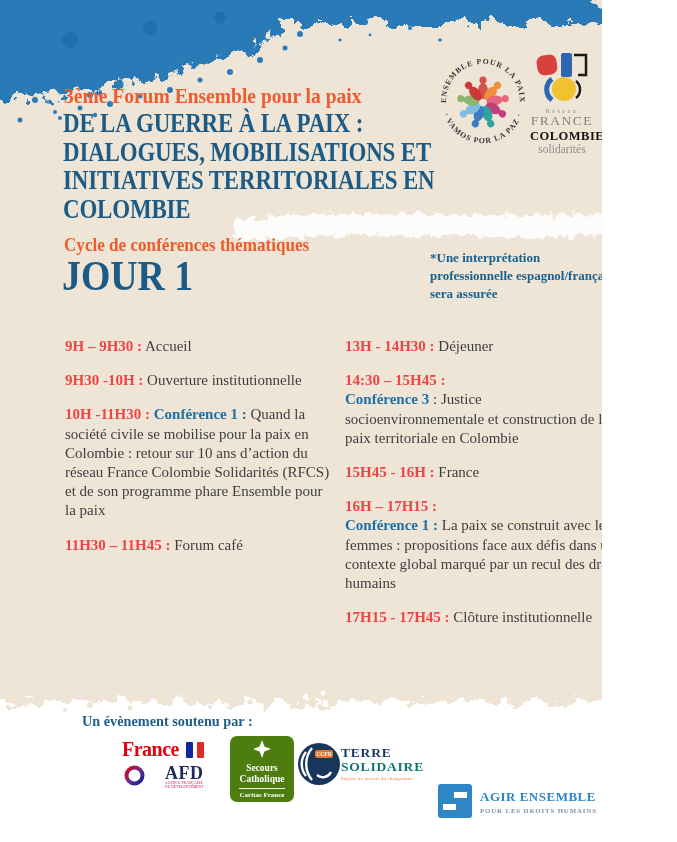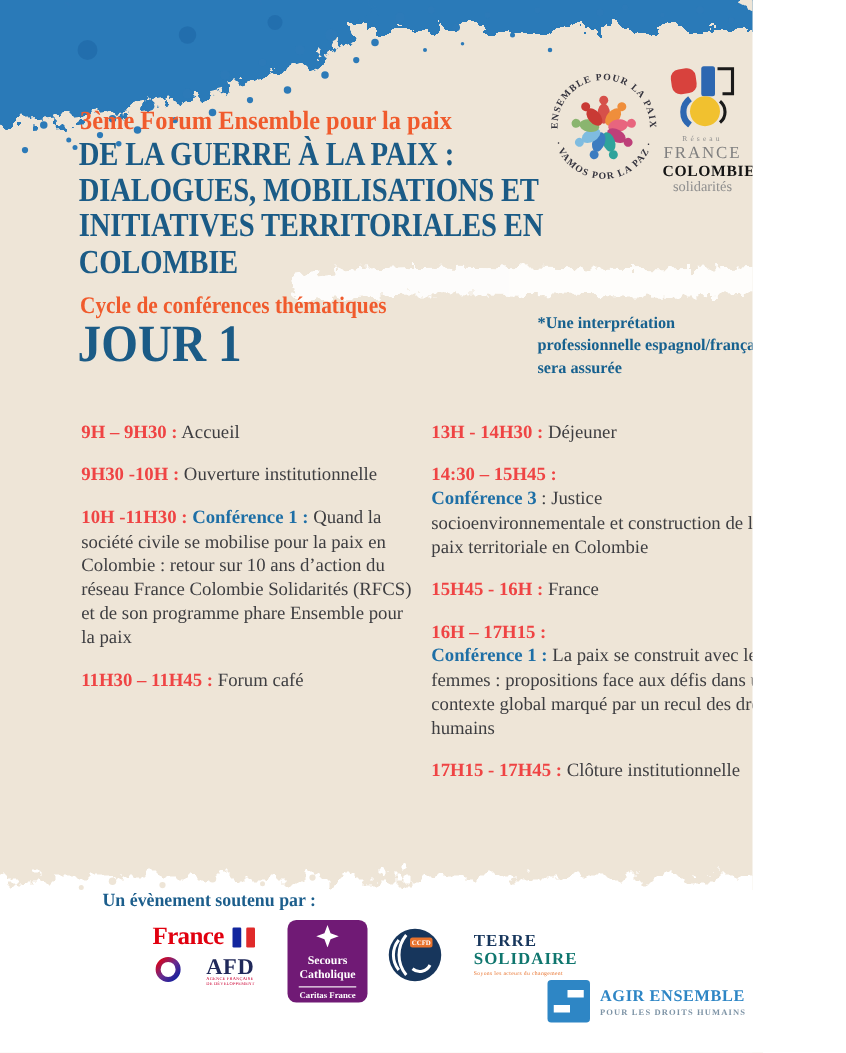--- a/index.html
+++ b/index.html
@@ -47,26 +47,26 @@
   .partner{position:absolute;}
   .p-afd{left:122px;top:738px;width:112px;}
   .afd-row1{display:flex;align-items:center;gap:7px;}
   .afd-france{color:#E1000F;font-size:20px;font-weight:bold;letter-spacing:-0.5px;}
   .flag{display:flex;gap:4px;}
   .flag .b{width:7px;height:16px;background:#12269E;border-radius:1px;}
   .flag .r{width:7px;height:16px;background:#E02A2A;border-radius:1px;}
   .afd-row2{display:flex;align-items:flex-start;gap:20px;margin-top:4px;margin-left:2px;}
   .afd-name{color:#20295A;font-size:18px;font-weight:800;letter-spacing:.5px;line-height:.9;}
   .afd-sub{font-size:3.5px;color:#C03;line-height:1.2;letter-spacing:.2px;}
-  .p-sc{left:230px;top:736px;width:64px;height:66px;background:#701a75;border-radius:7px;
+  .p-sc{left:230px;top:736px;width:64px;height:66px;background:#4d7c0f;border-radius:7px;
         color:#fff;text-align:center;padding-top:4px;box-sizing:border-box;}
   .sc-name{font-size:9.5px;font-weight:bold;line-height:1.1;margin-top:1px;}
   .sc-div{width:46px;height:1px;background:#fff;margin:3px auto 2px auto;opacity:.9;}
   .sc-caritas{font-size:7px;font-weight:bold;}
-  .p-ccfd{left:310px;top:742px;display:flex;align-items:flex-start;gap:25px;}
+  .p-ccfd{left:297px;top:742px;display:flex;align-items:flex-start;gap:0;}
   .ccfd-text{padding-top:4px;}
   .ccfd-terre{color:#17365C;font-size:13.5px;font-weight:800;letter-spacing:.8px;line-height:1.05;}
   .ccfd-soli{color:#0f766e;font-size:13.5px;font-weight:800;letter-spacing:.8px;line-height:1.05;}
   .ccfd-tag{color:#E8722C;font-size:4.5px;margin-top:2px;letter-spacing:.3px;}
   .p-agir{left:438px;top:744px;display:flex;align-items:flex-start;gap:8px;margin-top:40px;}
   .agir-sq{width:34px;height:34px;background:#2E86C5;border-radius:3px;position:relative;}
   .agir-sq .bar1{position:absolute;left:16px;top:8px;width:13px;height:6px;background:#fff;}
   .agir-sq .bar2{position:absolute;left:5px;top:20px;width:13px;height:6px;background:#fff;}
   .agir-text{padding-top:5px;}
   .agir-l1{color:#2E86C5;font-size:13px;font-weight:800;letter-spacing:.5px;}

